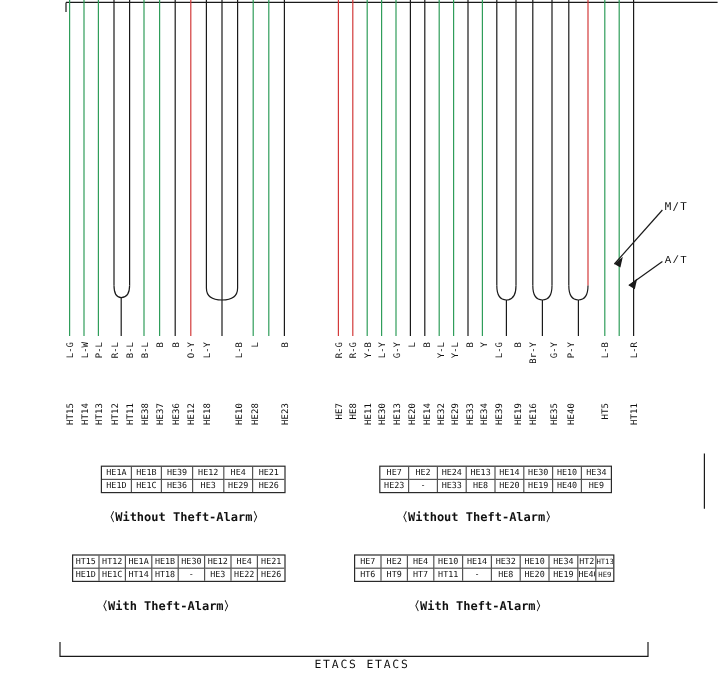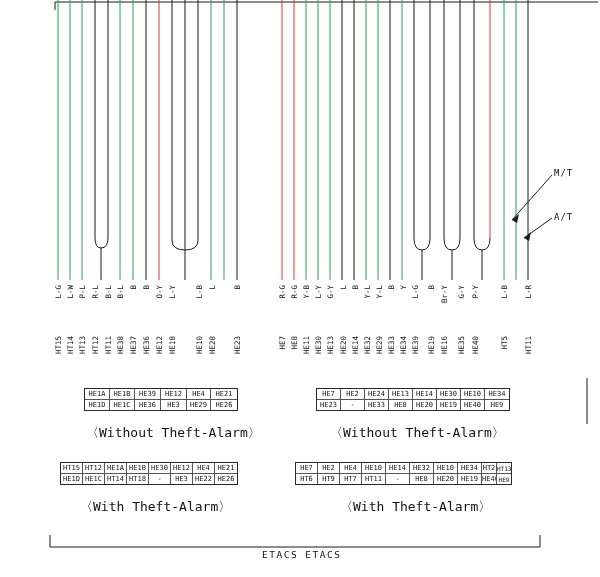--- a/index.html
+++ b/index.html
@@ -19,21 +19,21 @@
   
   .conn{position:absolute;border:1px solid #2a2a2a;background:#fff;}
   .conn .row{display:flex;}
   .conn .cell{border-right:1px solid #555;border-bottom:1px solid #555;
               font-size:7px;line-height:9px;text-align:center;
               box-sizing:border-box;overflow:hidden;
               white-space:nowrap;padding-top:1px;}
   .conn .row:last-child .cell{border-bottom:none;}
   .conn .cell:last-child{border-right:none;}
 
-  .caption{position:absolute;font-size:13px;white-space:nowrap;}
+  .caption{position:absolute;font-size:10px;white-space:nowrap;font-weight:bold;}
   .tag{position:absolute;font-size:9px;letter-spacing:1px;}
   .unitlabel{position:absolute;font-size:9.5px;letter-spacing:1.5px;}
 </style>
 </head>
 <body>
 
 <div class="stage">
 
   <svg class="wires" viewBox="0 0 600 577">
 
@@ -258,17 +258,17 @@
       <div class="cell" style="width:24px">HE8</div>
       <div class="cell" style="width:24px">HE20</div>
       <div class="cell" style="width:24px">HE19</div>
       <div class="cell" style="width:15px">HE40</div>
       <div class="cell" style="width:14px;font-size:6px">HE9</div>
     </div>
   </div>
   <div class="caption" style="left:340px;top:498px;">〈With Theft-Alarm〉</div>
 
   <div class="tag" style="left:554px;top:168px;">M/T</div>
-  <div class="tag" style="left:554px;top:212px;">A/T</div>
+  <div class="tag" style="left:554px;top:212px;font-family:Liberation Mono, monospace;">A/T</div>
 
   <div class="unitlabel" style="left:262px;top:549px;">ETACS ETACS</div>
 
 </div>
 
 </body></html>

